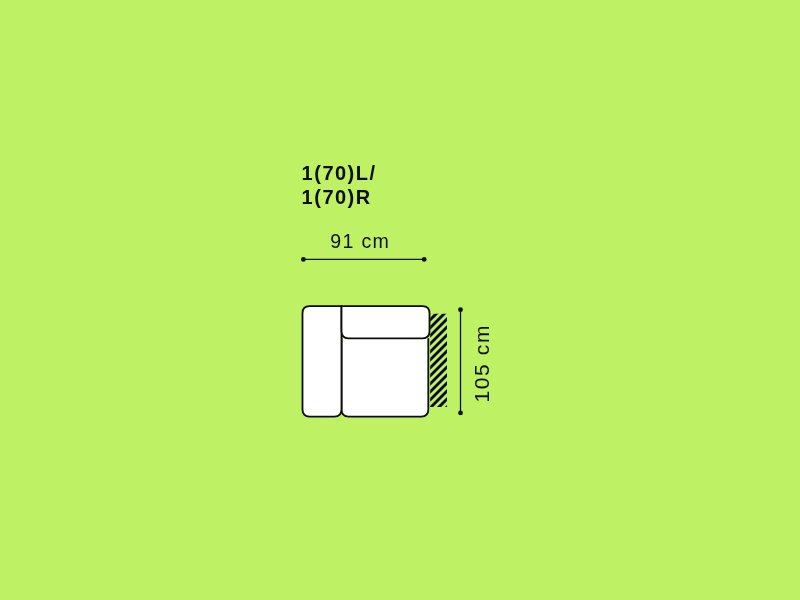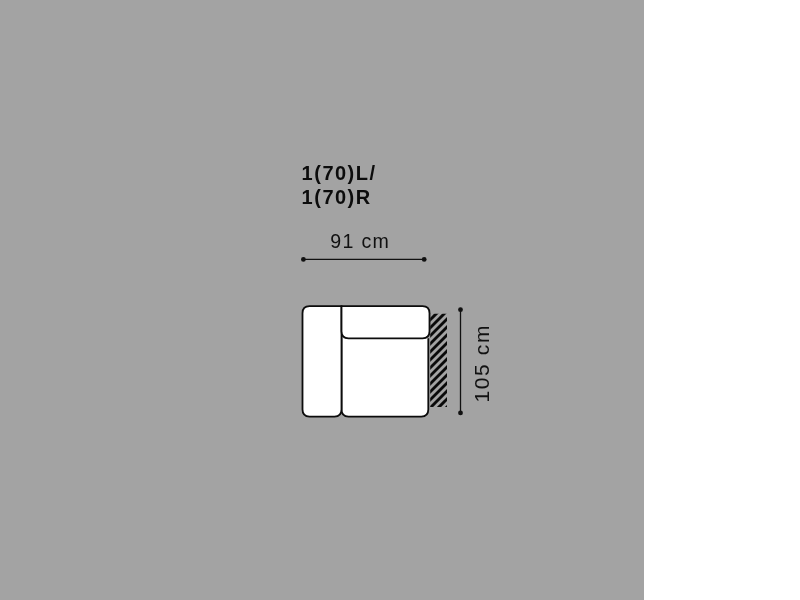--- a/index.html
+++ b/index.html
@@ -1,16 +1,16 @@
 <!DOCTYPE html>
 <html><head>
 <meta charset="utf-8">
 <style>
   html,body{margin:0;padding:0;background:#ffffff;}
-  .page{position:relative;width:644px;height:600px;overflow:hidden;background:#a3a3a3;}
+  .page{position:relative;width:800px;height:600px;overflow:hidden;background:#bef264;}
   svg text{font-family:"Liberation Sans",sans-serif;}
 </style>
 </head>
 <body>
 <div class="page">
 <svg width="800" height="600" viewBox="0 0 800 600" xmlns="http://www.w3.org/2000/svg">
   <defs>
     <clipPath id="hatchclip">
       <rect x="430.2" y="313.8" width="16.8" height="93.1"></rect>
     </clipPath>

